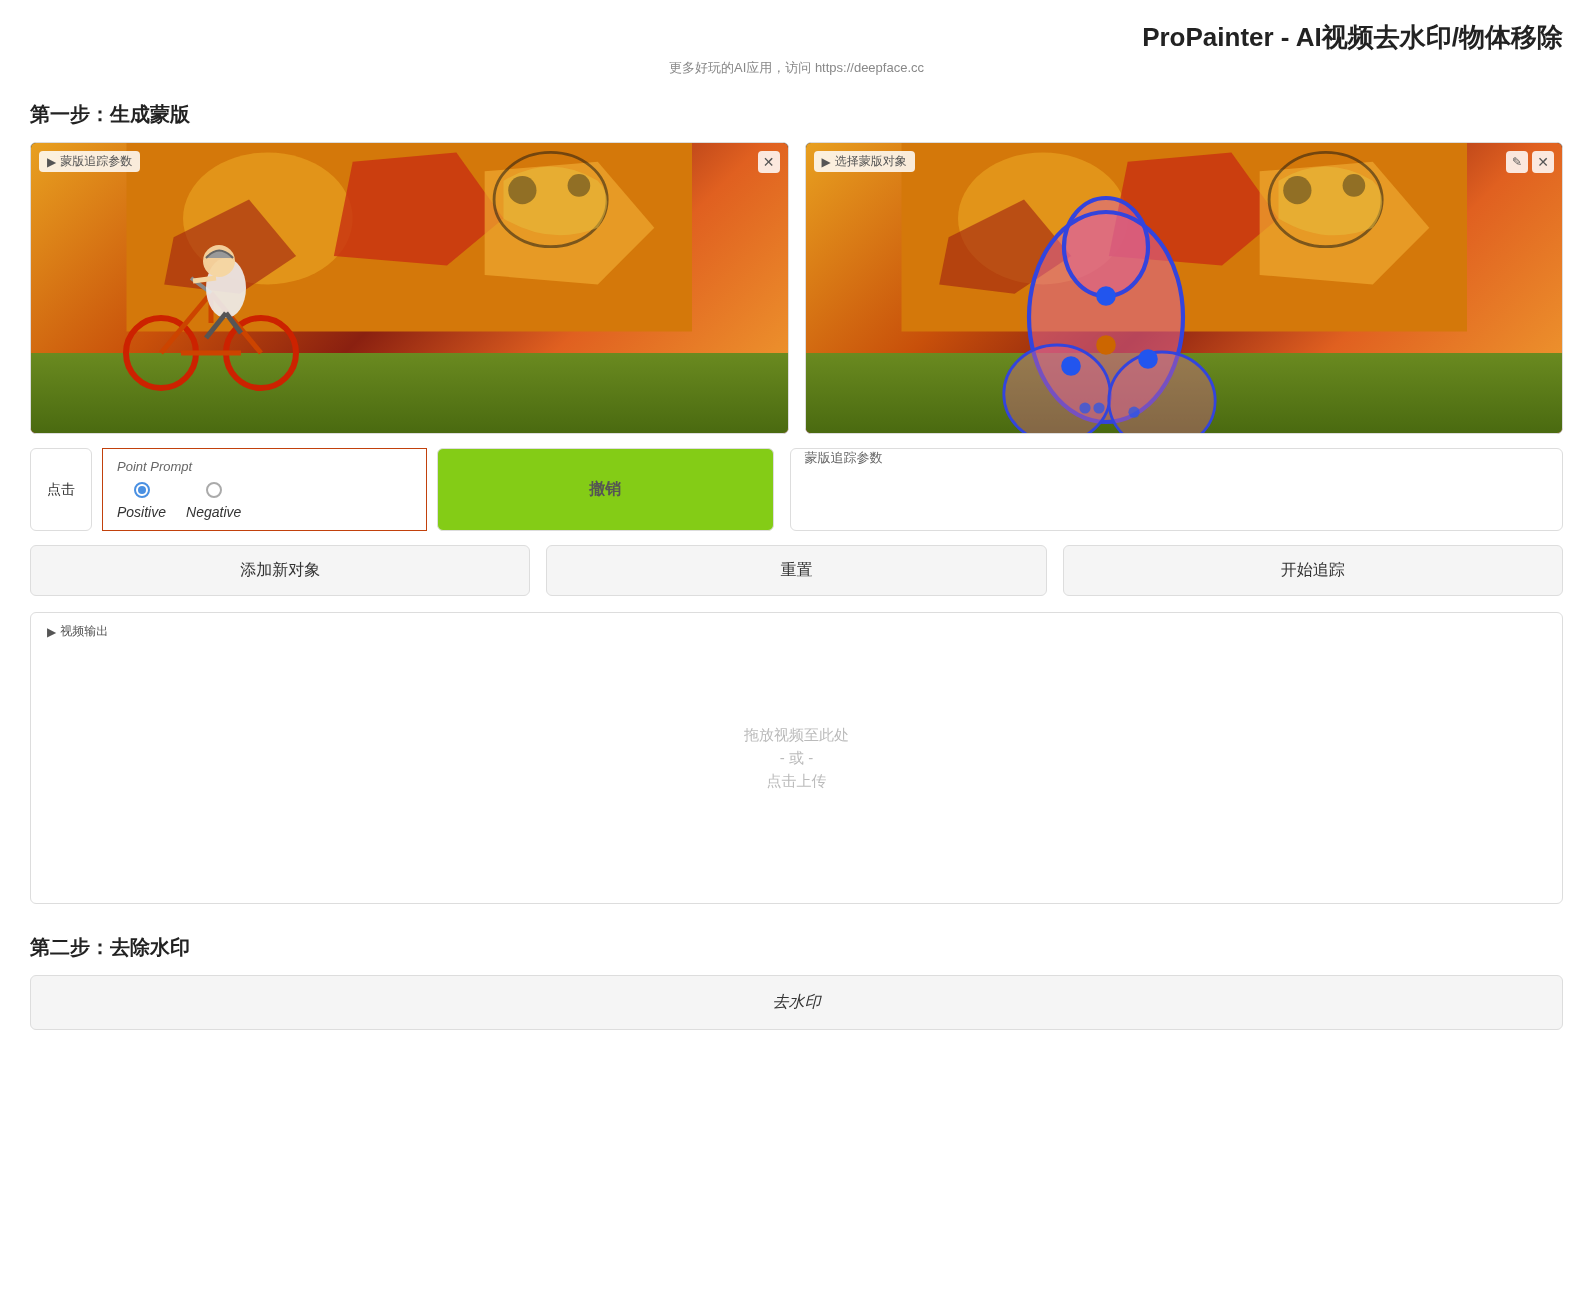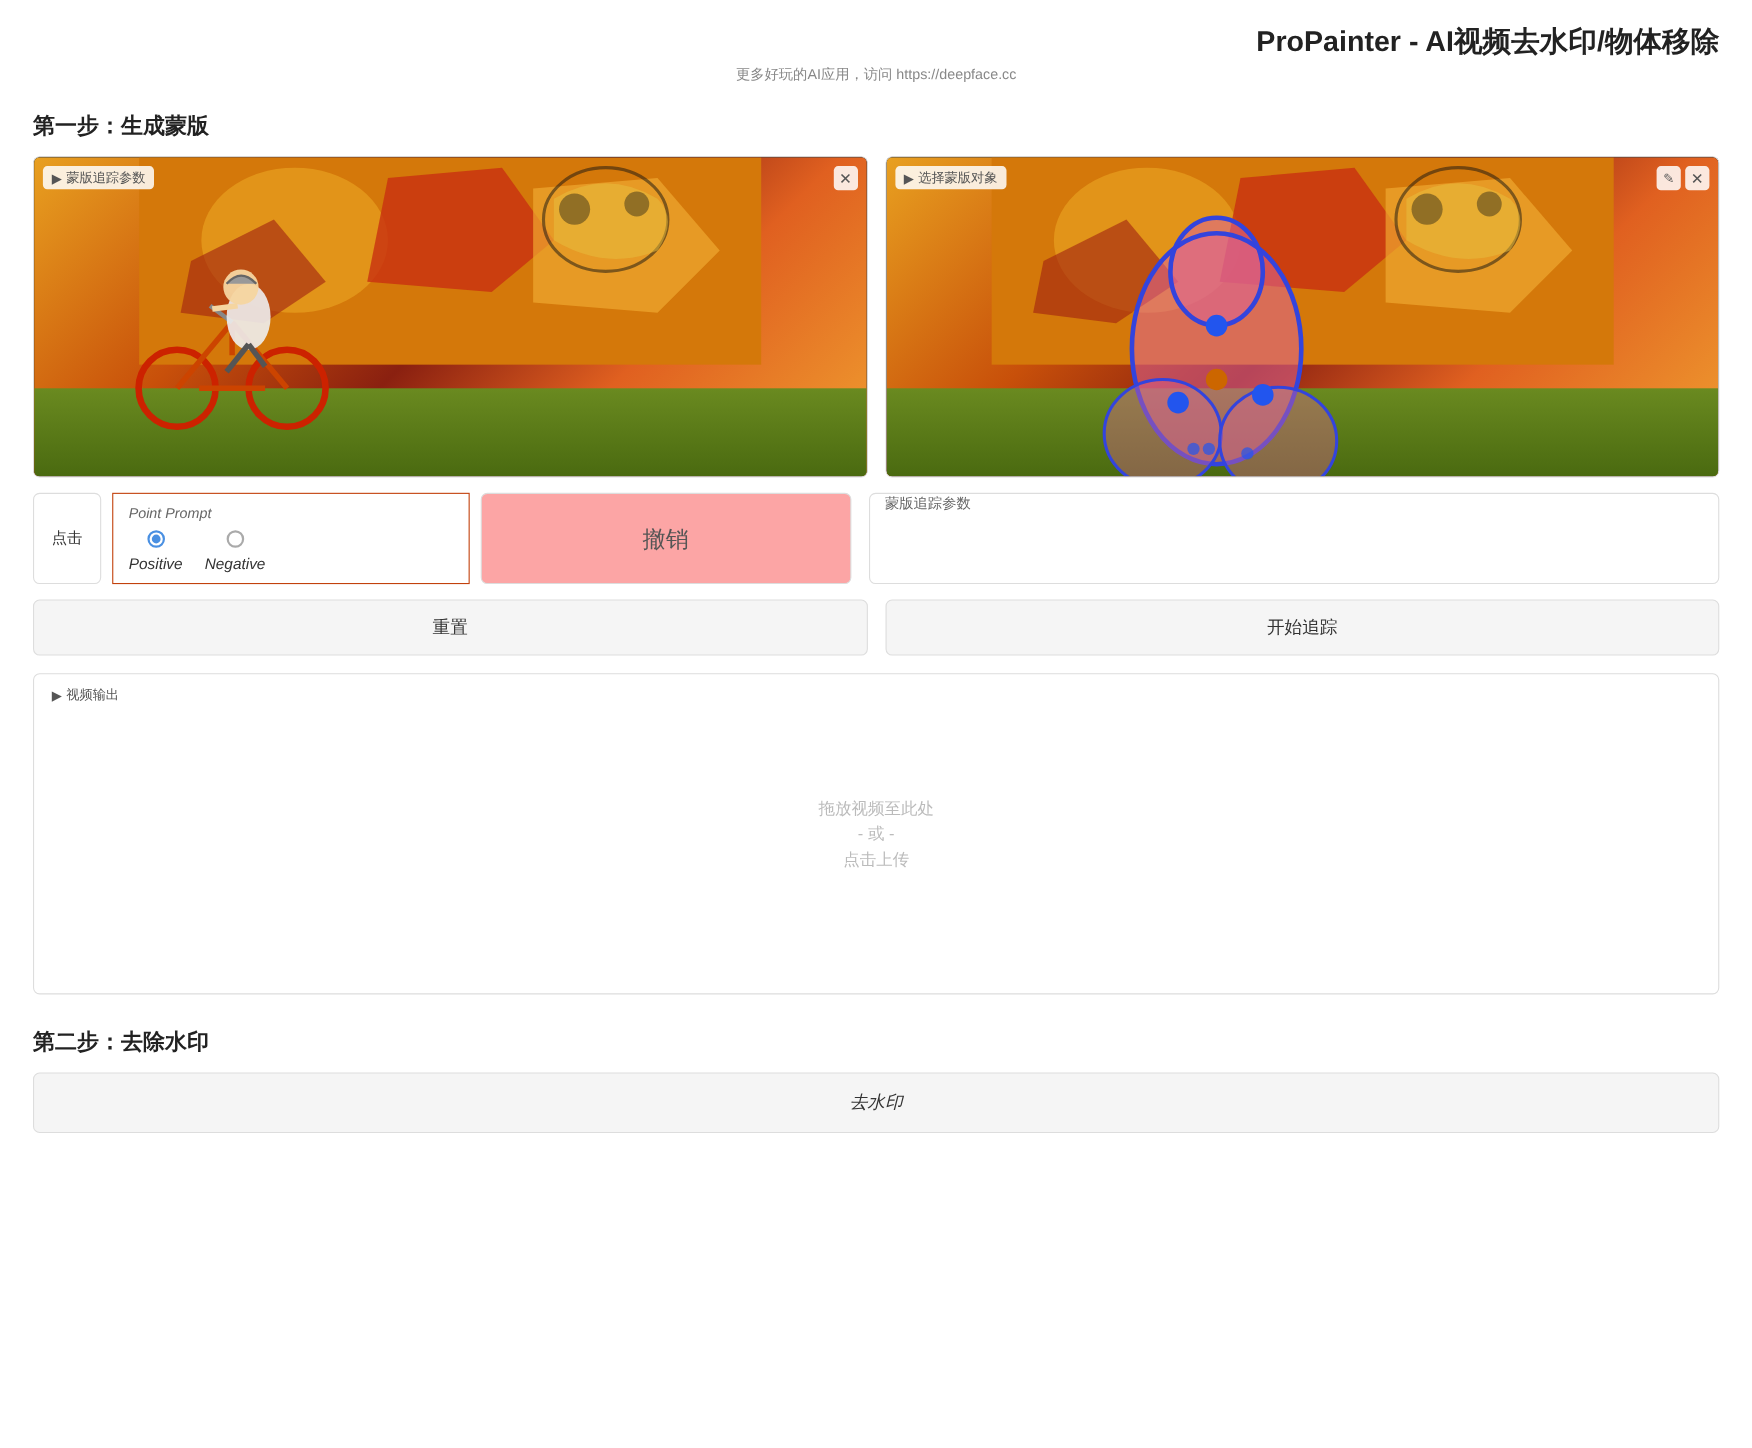--- a/index.html
+++ b/index.html
@@ -162,28 +162,29 @@
     }
     .radio-circle.checked::after {
       content: '';
       width: 8px;
       height: 8px;
       border-radius: 50%;
       background: #4A90E2;
     }
     .cancel-btn {
       flex: 1;
-      background: #fca5a5;
+      background: #84cc16;
       border: 1px solid #ddd;
       border-radius: 6px;
       padding: 10px 20px;
-      font-size: 21px;
+      font-size: 16px;
       color: #555;
       cursor: pointer;
       text-align: center;
+      font-weight: bold;
     }
     .mask-params-box {
       flex: 1;
       border: 1px solid #ddd;
       border-radius: 6px;
       padding: 0 14px;
       font-size: 13px;
       color: #666;
     }
 
@@ -393,20 +394,21 @@
       </div>
       <button class="cancel-btn">撤销</button>
     </div>
   </div>
   <div class="mask-params-box">
     <span>蒙版追踪参数</span>
   </div>
 </div>
 
 <div class="action-buttons">
+  <button class="action-btn">添加新对象</button>
   <button class="action-btn">重置</button>
   <button class="action-btn">开始追踪</button>
 </div>
 
 <div class="video-output-panel">
   <div class="video-output-label">
     <span>▶</span>
     <span>视频输出</span>
   </div>
   <div class="upload-area">

